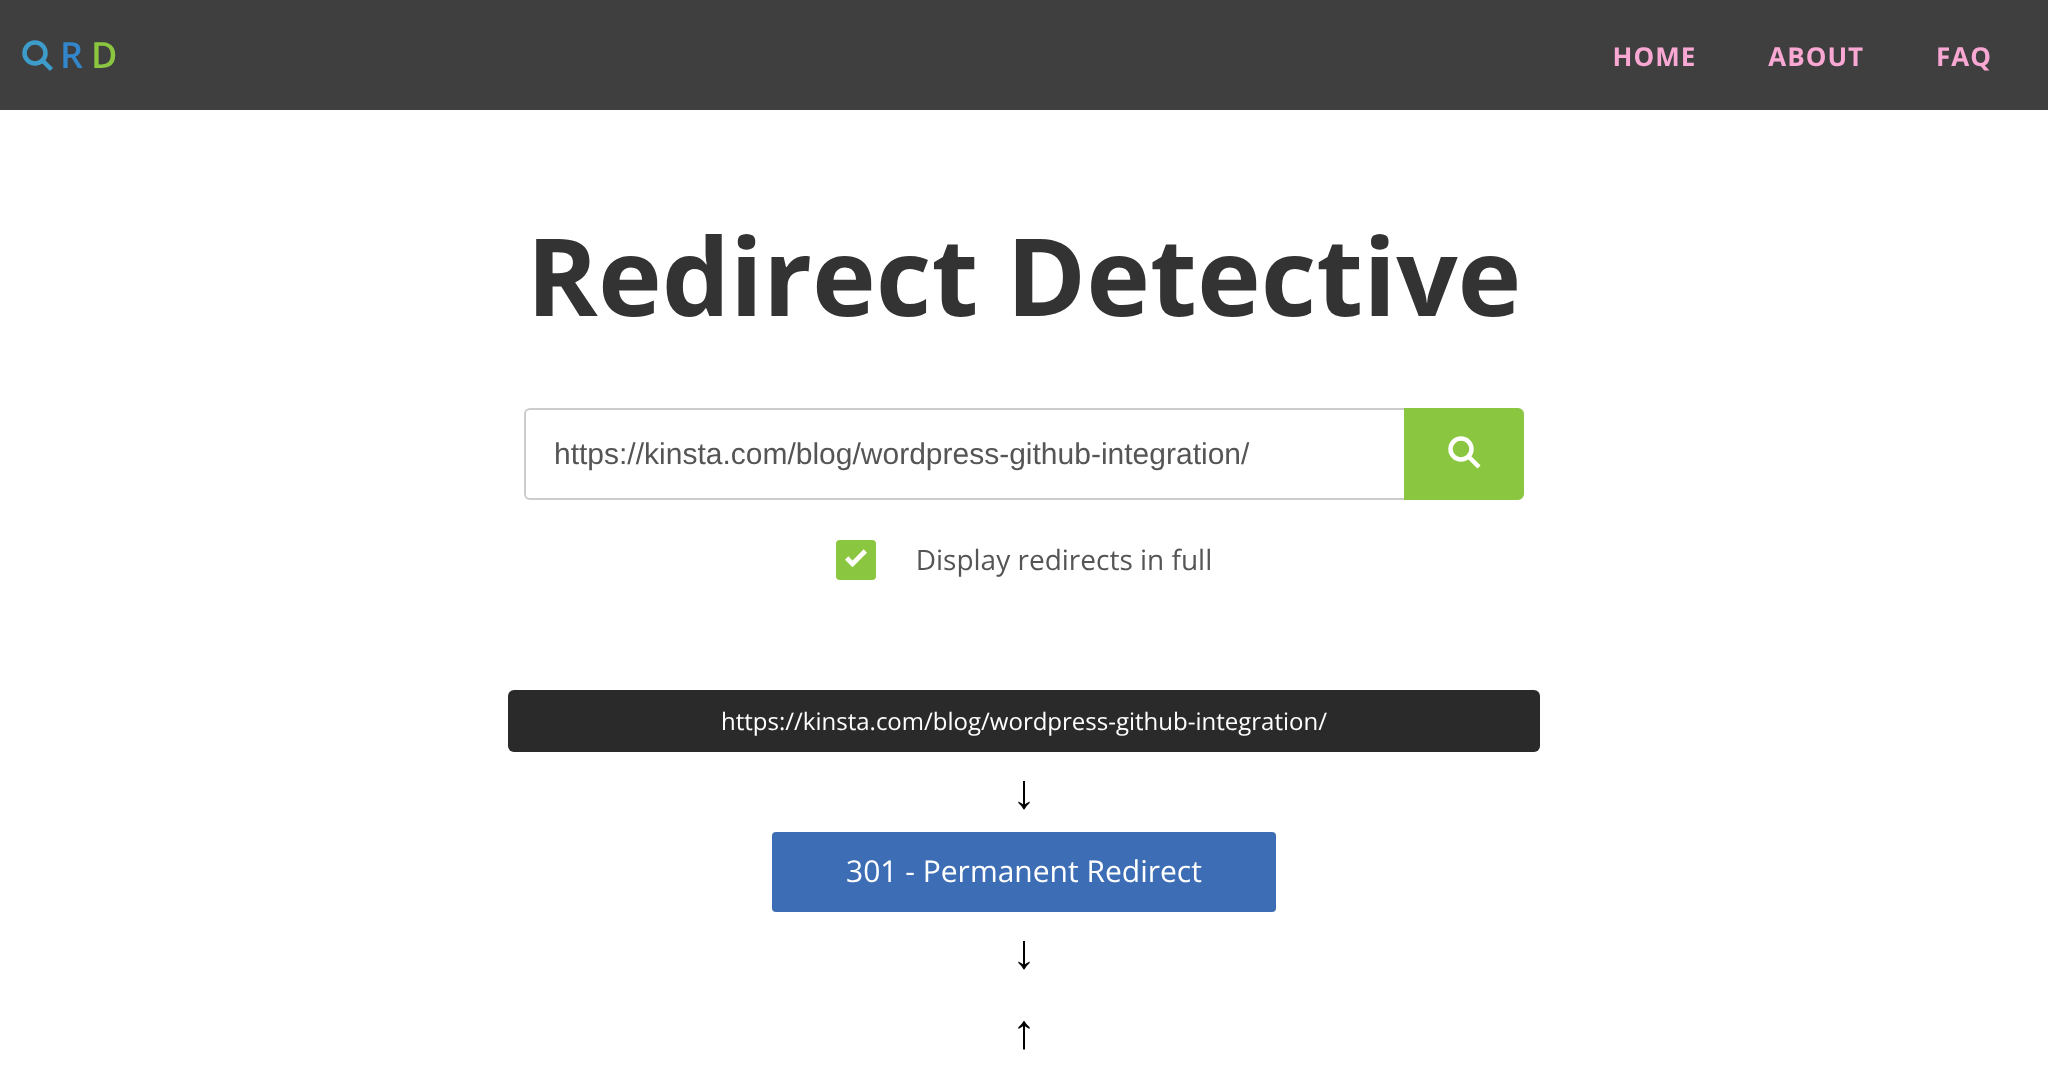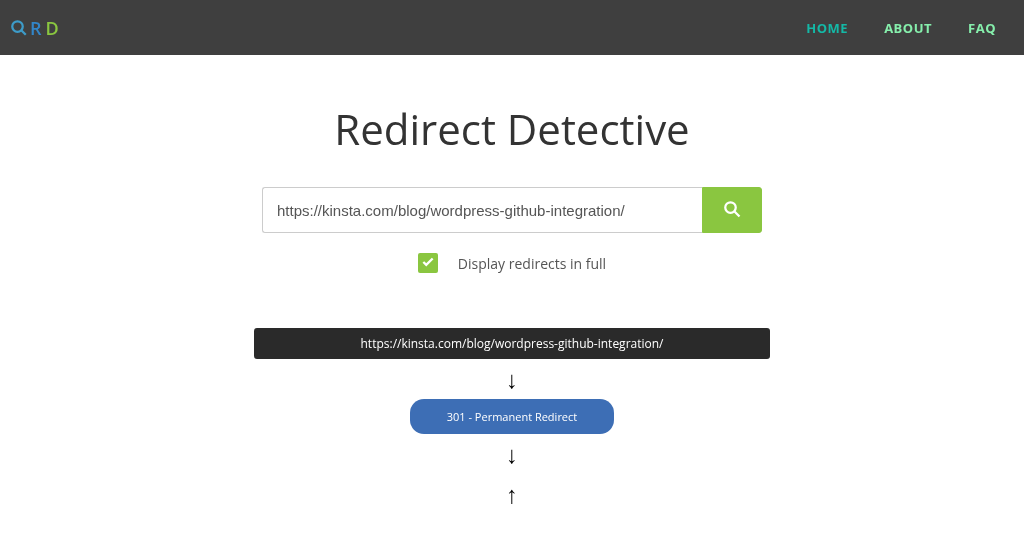--- a/index.html
+++ b/index.html
@@ -39,37 +39,37 @@
     }
     .logo-d {
       color: #8ac640;
       margin-left: 2px;
     }
     .nav-links {
       display: flex;
       align-items: center;
     }
     .nav-link {
-      color: #14b8a6;
+      color: #f9a8d4;
       font-size: 13px;
       font-weight: 700;
       padding: 0 18px;
       text-decoration: none;
       letter-spacing: 0.5px;
     }
     .nav-link.inactive {
-      color: #86efac;
+      color: #f9a8d4;
     }
     .main {
       text-align: center;
       padding-top: 45px;
     }
     .page-title {
-      font-size: 42px;
-      font-weight: 400;
+      font-size: 54px;
+      font-weight: 700;
       color: #333333;
       margin-bottom: 30px;
     }
     .search-row {
       display: flex;
       justify-content: center;
       align-items: stretch;
       margin-bottom: 20px;
     }
     .search-input {
@@ -132,23 +132,23 @@
       font-size: 24px;
       font-weight: bold;
       color: #000000;
       line-height: 1;
       padding: 8px 0;
     }
     .redirect-badge {
       display: inline-block;
       background: #3d6eb5;
       color: #ffffff;
-      font-size: 11px;
+      font-size: 15px;
       padding: 10px 37px;
-      border-radius: 14px;
+      border-radius: 2px;
     }
   </style>
 </head>
 <body>
 
 <div class="navbar">
   <div class="logo">
     <span class="logo-icon">
       <svg width="18" height="18" viewBox="0 0 24 24" fill="none" stroke="#3d9cc9" stroke-width="3">
         <circle cx="10" cy="10" r="7"></circle>

